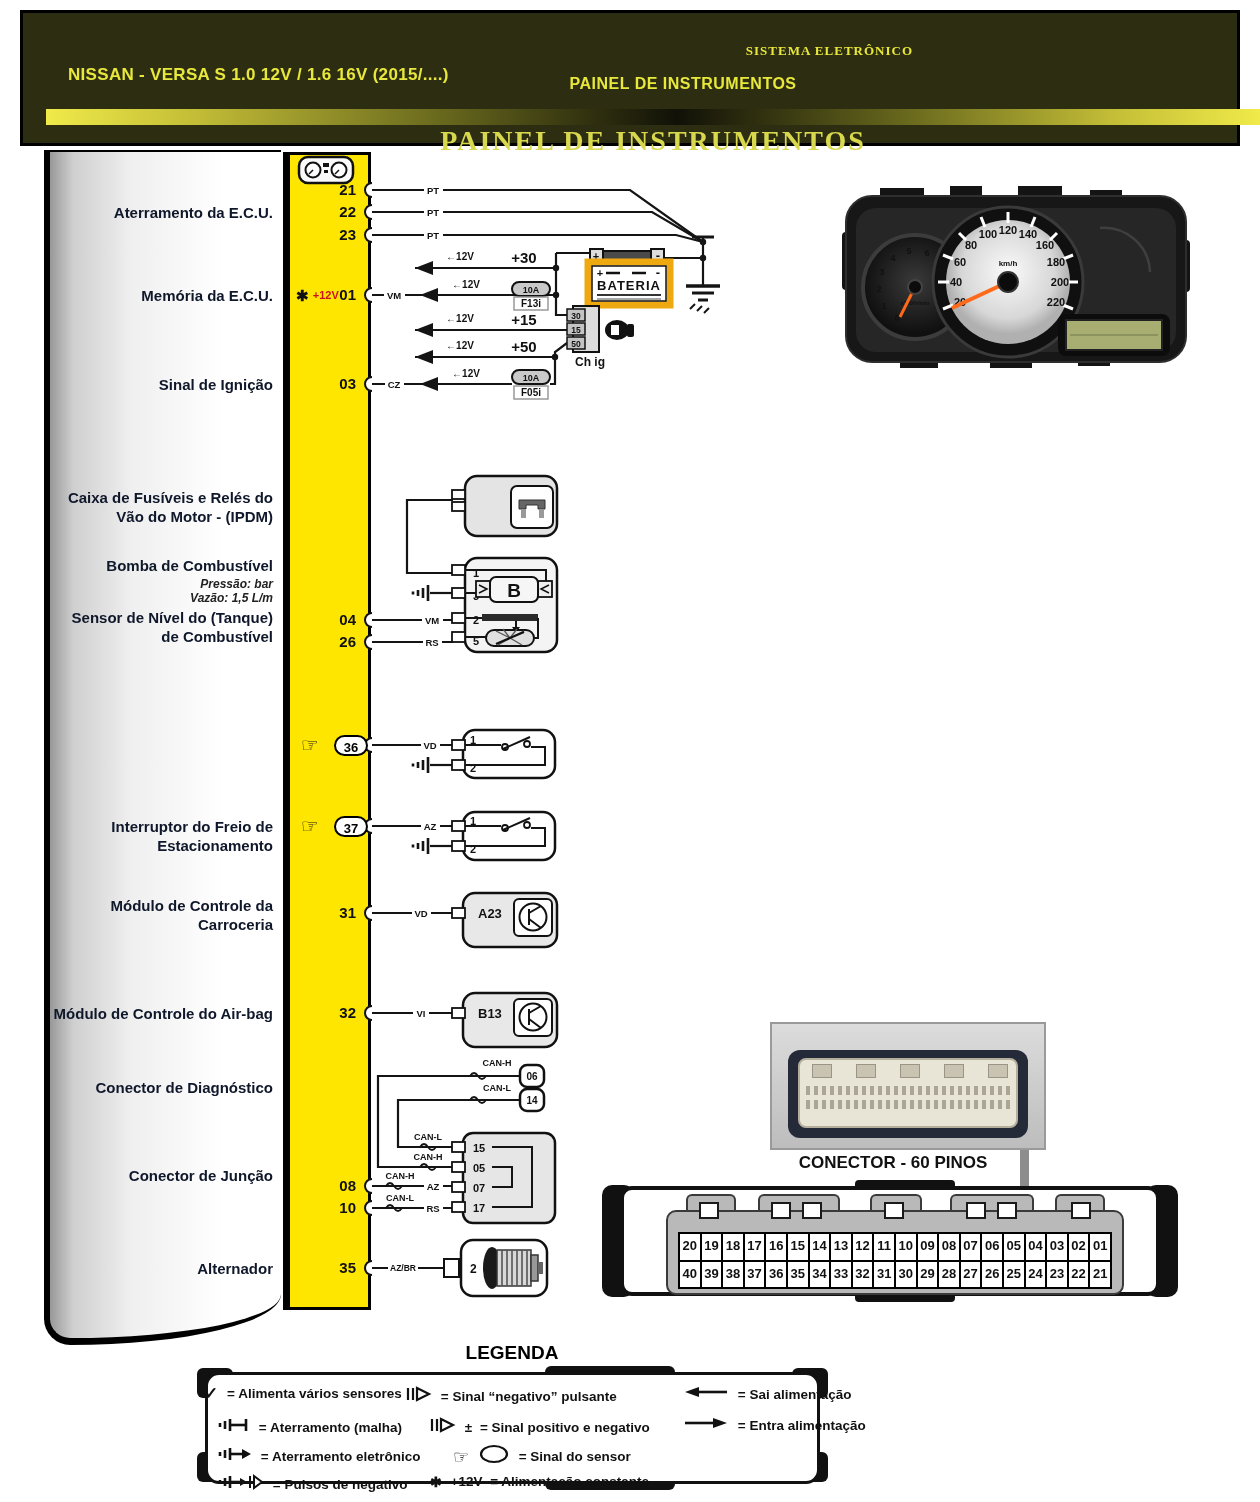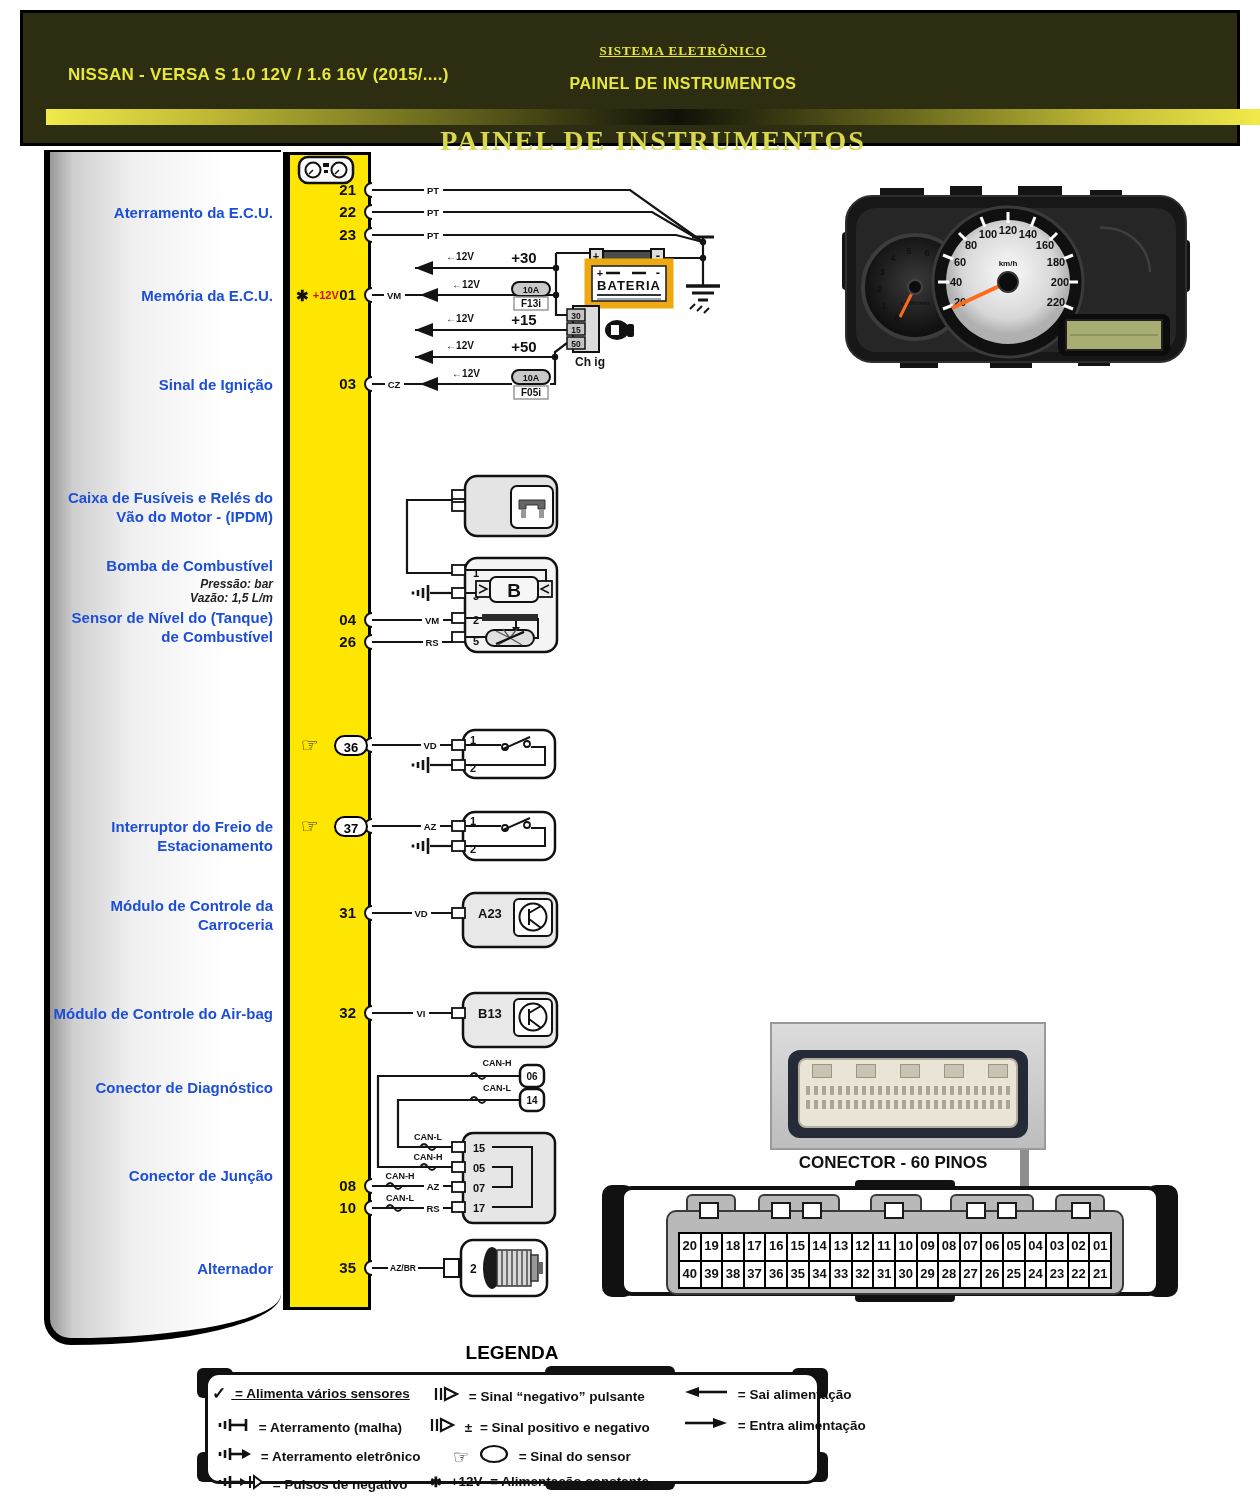--- a/index.html
+++ b/index.html
@@ -2,34 +2,34 @@
 <html><head>
 <meta charset="utf-8">
 <style>
   html,body{margin:0;padding:0;background:#fff;}
   #stage{position:relative;width:1260px;height:1502px;background:#fff;overflow:hidden;
          font-family:"Liberation Sans",sans-serif;}
   .abs{position:absolute;}
   
   .hdr{left:20px;top:10px;width:1220px;height:136px;background:#2d2d12;border:3px solid #000;box-sizing:border-box;}
   .hdr-model{left:45px;top:52px;font:bold 17px "Liberation Sans",sans-serif;color:#e8e83c;letter-spacing:.3px;}
-  .hdr-sys{left:430px;top:30px;width:460px;text-align:center;font:bold 13px "Liberation Serif",serif;color:#e8e83c;letter-spacing:1px;text-decoration:underline;}
+  .hdr-sys{left:430px;top:30px;width:460px;text-align:right;font:bold 13px "Liberation Serif",serif;color:#e8e83c;letter-spacing:1px;}
   .hdr-sub{left:430px;top:62px;width:460px;text-align:center;font:bold 16px "Liberation Sans",sans-serif;color:#e8e83c;letter-spacing:.5px;}
   .hdr-bar{left:23px;top:96px;width:1214px;height:16px;
       background:linear-gradient(to right,#f0ea4a 0%,#c4be37 12%,#6b6b1e 32%,#111108 52%,#64641c 70%,#c4be37 88%,#f0ea4a 100%);}
   .hdr-banner{left:23px;top:112px;width:1214px;height:31px;text-align:center;
       font:bold 28px/31px "Liberation Serif",serif;color:#d8d84e;letter-spacing:2px;}
   
   .gray-panel{left:44px;top:150px;width:237px;height:1195px;box-sizing:border-box;
       background:linear-gradient(to right,#989898 0%,#cfcfcf 10%,#efefef 35%,#fff 75%);
       border-left:6px solid #000;border-bottom:7px solid #000;border-top:2px solid #000;
       border-bottom-left-radius:30px;border-bottom-right-radius:240px 58px;}
   .yellow-col{left:283px;top:152px;width:88px;height:1158px;background:#ffe600;
       border:3px solid #000;border-left-width:7px;box-sizing:border-box;}
-  .lbl{font:bold 15px/19px "Liberation Sans",sans-serif;color:#1d4ed8;text-align:right;white-space:nowrap;right:987px;}
+  .lbl{font:bold 15px/19px "Liberation Sans",sans-serif;color:#0f172a;text-align:right;white-space:nowrap;right:987px;}
   .lbl span{display:block;}
   .note{font:italic bold 12px/14px "Liberation Sans",sans-serif;color:#222;text-align:right;white-space:nowrap;right:987px;}
   .pin{font:bold 15px/18px "Liberation Sans",sans-serif;color:#111;width:34px;text-align:right;left:322px;}
   .pin-oval{left:334px;width:34px;height:21px;background:#fff;border:2.5px solid #000;border-radius:12px;
       font:bold 13px/21px "Liberation Sans",sans-serif;text-align:center;box-sizing:border-box;z-index:4;}
   .hand{left:301px;font:20px/20px "DejaVu Sans",sans-serif;color:#111;z-index:4;}
   .star12{left:296px;top:287px;z-index:4;font:bold 15px "Liberation Sans",sans-serif;color:#111;}
   .star12 .v{color:#cc1122;font-size:11px;vertical-align:2px;}
   
   .conn-caption{left:763px;top:1153px;width:260px;text-align:center;font:bold 17px "Liberation Sans",sans-serif;color:#111;z-index:4;}
@@ -570,21 +570,21 @@
 
   <div class="abs leg-title">LEGENDA</div>
   <div class="abs leg-black" style="left:545px;top:1366px;width:130px;height:14px;"></div>
   <div class="abs leg-black" style="left:545px;top:1476px;width:130px;height:14px;"></div>
   <div class="abs leg-black" style="left:197px;top:1368px;width:36px;height:30px;"></div>
   <div class="abs leg-black" style="left:197px;top:1452px;width:36px;height:30px;"></div>
   <div class="abs leg-black" style="left:792px;top:1368px;width:36px;height:30px;"></div>
   <div class="abs leg-black" style="left:792px;top:1452px;width:36px;height:30px;"></div>
   <div class="abs leg-box"></div>
 
-  <div class="abs leg-item" style="left:212px;top:1384px;text-decoration:underline;">
+  <div class="abs leg-item" style="left:204px;top:1384px;">
     <span class="ic" style="font-size:17px;">✓</span>
     <span>= Alimenta vários sensores</span>
   </div>
   <div class="abs leg-item" style="left:216px;top:1415px;">
     <span class="ic"><svg width="34" height="20">
           <path d="M4,8 V12 M9,6 V14 M14,4 V16" stroke="#111" stroke-width="2.6"></path>
           <path d="M14,10 H30" stroke="#111" stroke-width="2.6"></path>
           <path d="M30,4 V16" stroke="#111" stroke-width="2.6"></path>
         </svg></span>
     <span>= Aterramento (malha)</span>
@@ -601,21 +601,21 @@
     <span class="ic"><svg width="48" height="20">
           <path d="M4,8 V12 M9,6 V14 M14,4 V16" stroke="#111" stroke-width="2.6"></path>
           <path d="M14,10 H24" stroke="#111" stroke-width="2.6"></path>
           <polygon points="24,6 31,10 24,14" fill="#111"></polygon>
           <path d="M34,4 V16" stroke="#111" stroke-width="2"></path>
           <path d="M38,4 L46,10 L38,16 Z" fill="#fff" stroke="#111" stroke-width="2"></path>
         </svg></span>
     <span>= Pulsos de negativo</span>
   </div>
 
-  <div class="abs leg-item" style="left:432px;top:1384px;text-align:center;">
+  <div class="abs leg-item" style="left:404px;top:1384px;text-align:center;">
     <span class="ic"><svg width="28" height="20">
           <path d="M4,4 V16 M9,4 V16" stroke="#111" stroke-width="2.2"></path>
           <path d="M13,4 L25,10 L13,16 Z" fill="#fff" stroke="#111" stroke-width="2.2"></path>
         </svg></span>
     <span>= Sinal “negativo” pulsante</span>
   </div>
   <div class="abs leg-item" style="left:428px;top:1415px;">
     <span class="ic"><svg width="28" height="20">
           <path d="M4,4 V16 M9,4 V16" stroke="#111" stroke-width="2.2"></path>
           <path d="M13,4 L25,10 L13,16 Z" fill="#fff" stroke="#111" stroke-width="2.2"></path>

